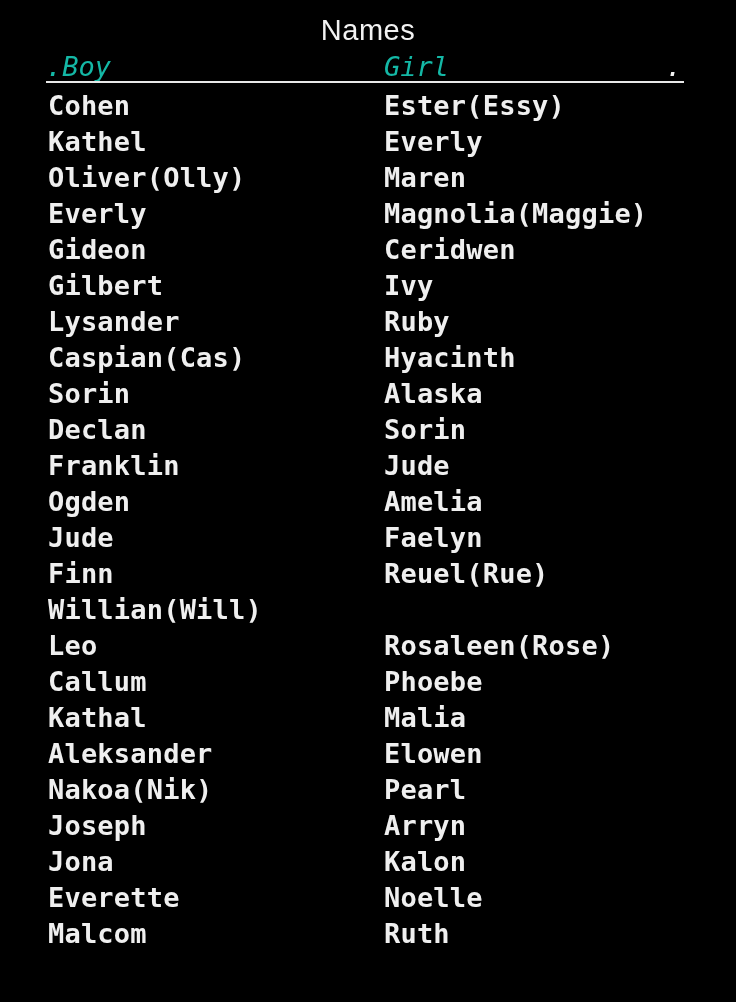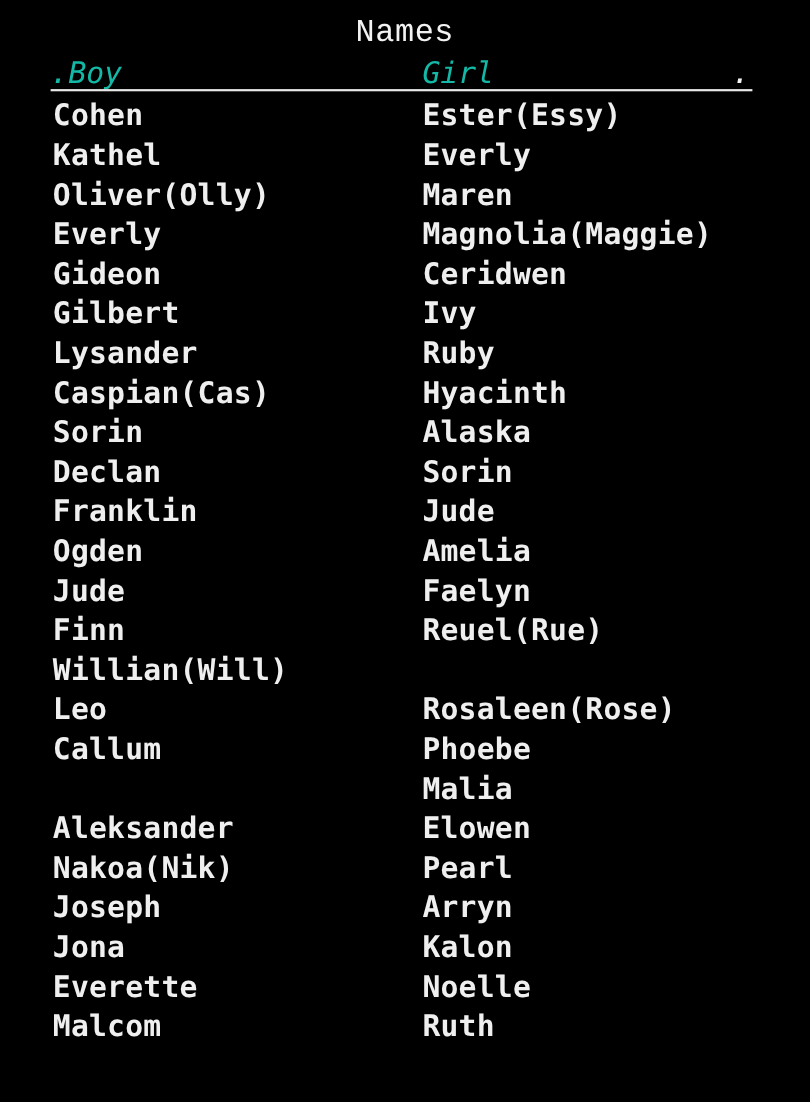--- a/index.html
+++ b/index.html
@@ -18,21 +18,21 @@
     -webkit-font-smoothing: antialiased;
   }
 
   
   #title {
     position: absolute;
     left: 0;
     top: 14px;
     width: 736px;
     text-align: center;
-    font-family: Liberation Mono, monospace;
+    font-family: Liberation Sans, sans-serif;
     font-size: 29px;
     line-height: 32px;
     color: #f2f2f2;
     letter-spacing: 0.5px;
     white-space: pre;
   }
 
   
   #header-row {
     position: absolute;
@@ -171,20 +171,21 @@
       </div>
       <div class="row">
         <div class="cell cell-boy">Leo</div>
         <div class="cell cell-girl">Rosaleen(Rose)</div>
       </div>
       <div class="row">
         <div class="cell cell-boy">Callum</div>
         <div class="cell cell-girl">Phoebe</div>
       </div>
       <div class="row">
+        <div class="cell cell-boy">Kathal</div>
         <div class="cell cell-girl">Malia</div>
       </div>
       <div class="row">
         <div class="cell cell-boy">Aleksander</div>
         <div class="cell cell-girl">Elowen</div>
       </div>
       <div class="row">
         <div class="cell cell-boy">Nakoa(Nik)</div>
         <div class="cell cell-girl">Pearl</div>
       </div>

